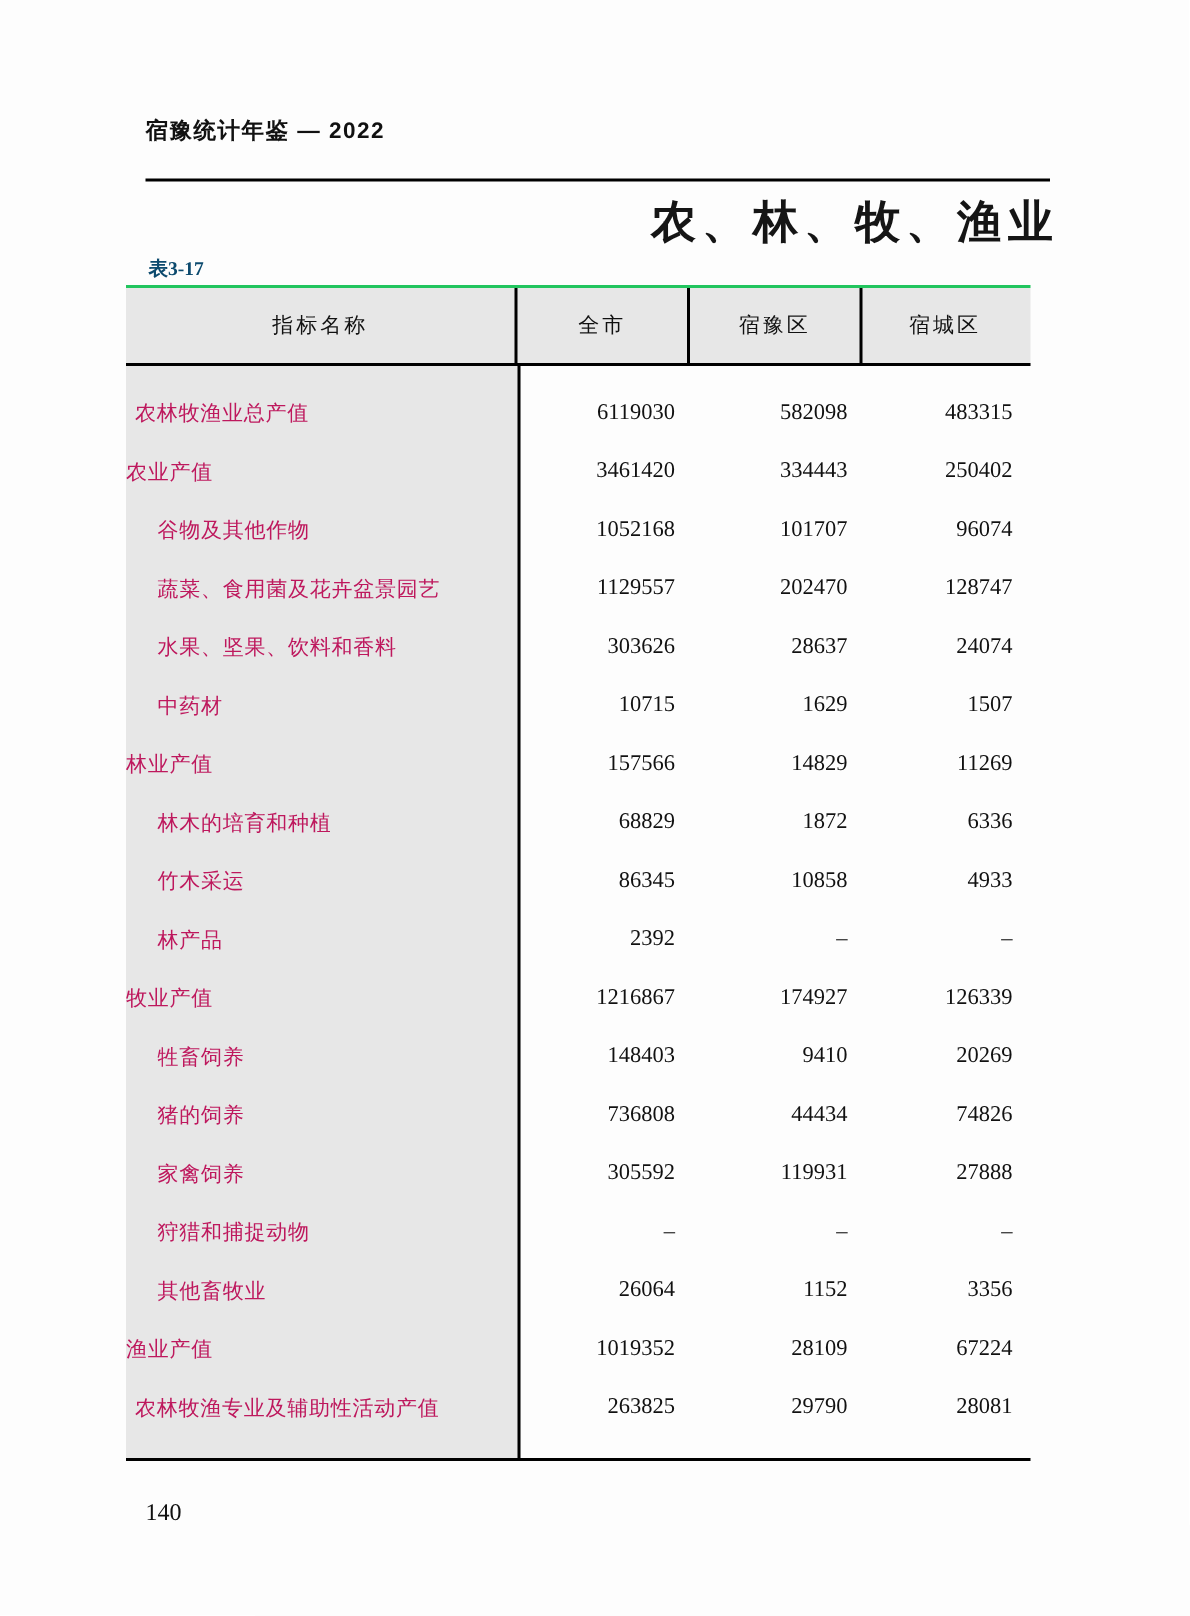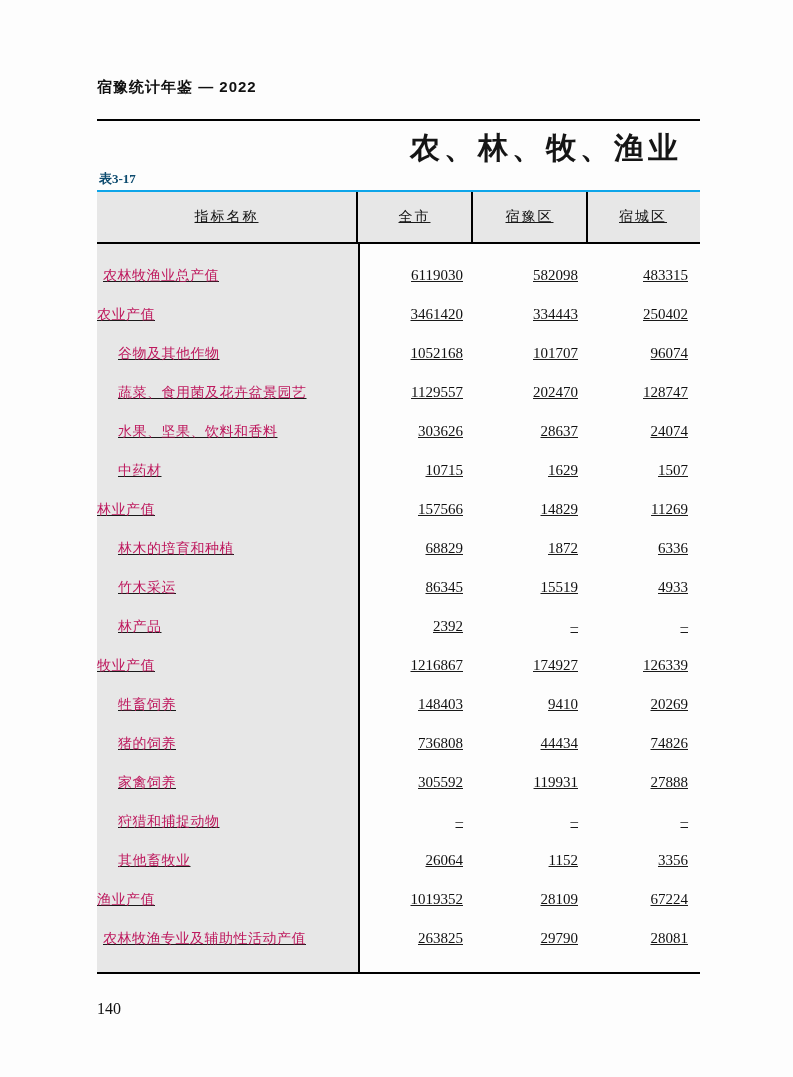--- a/index.html
+++ b/index.html
@@ -25,21 +25,21 @@
     font-family: "Liberation Sans", sans-serif;
     font-weight: bold;
     font-size: 15px;
     letter-spacing: 1px;
     color: #111;
   }
 
   
   .page-title {
     position: absolute;
-    left: 79px;
+    left: 103px;
     top: 128px;
     width: 603px;
     text-align: right;
     font-family: "Liberation Serif", serif;
     font-weight: bold;
     font-size: 30px;
     letter-spacing: 4px;
     color: #151515;
     white-space: nowrap;
   }
@@ -51,27 +51,26 @@
     top: 170px;
     font-family: "Liberation Serif", serif;
     font-weight: bold;
     font-size: 13px;
     color: #0c4a6e;
   }
 
   
   .data-table {
     position: absolute;
-    left: 97px;
+    left: 84px;
     top: 190px;
     width: 603px;
-    border-top: 2px solid #0ea5e9;
+    border-top: 2px solid #22c55e;
     border-bottom: 2px solid #000;
     font-size: 14px;
-    text-decoration: underline;
   }
 
   .thead {
     display: flex;
     height: 52px;
     background: #e7e7e7;
     border-bottom: 2px solid #000;
   }
   .thead .th {
     display: flex;
@@ -220,21 +219,21 @@
   <div class="tr">
     <div class="td col-ind indent-2">林木的培育和种植</div>
     <div class="td col-num">68829</div>
     <div class="td col-num">1872</div>
     <div class="td col-num last">6336</div>
   </div>
 
   <div class="tr">
     <div class="td col-ind indent-2">竹木采运</div>
     <div class="td col-num">86345</div>
-    <div class="td col-num">15519</div>
+    <div class="td col-num">10858</div>
     <div class="td col-num last">4933</div>
   </div>
 
   <div class="tr">
     <div class="td col-ind indent-2">林产品</div>
     <div class="td col-num">2392</div>
     <div class="td col-num">–</div>
     <div class="td col-num last">–</div>
   </div>
 

